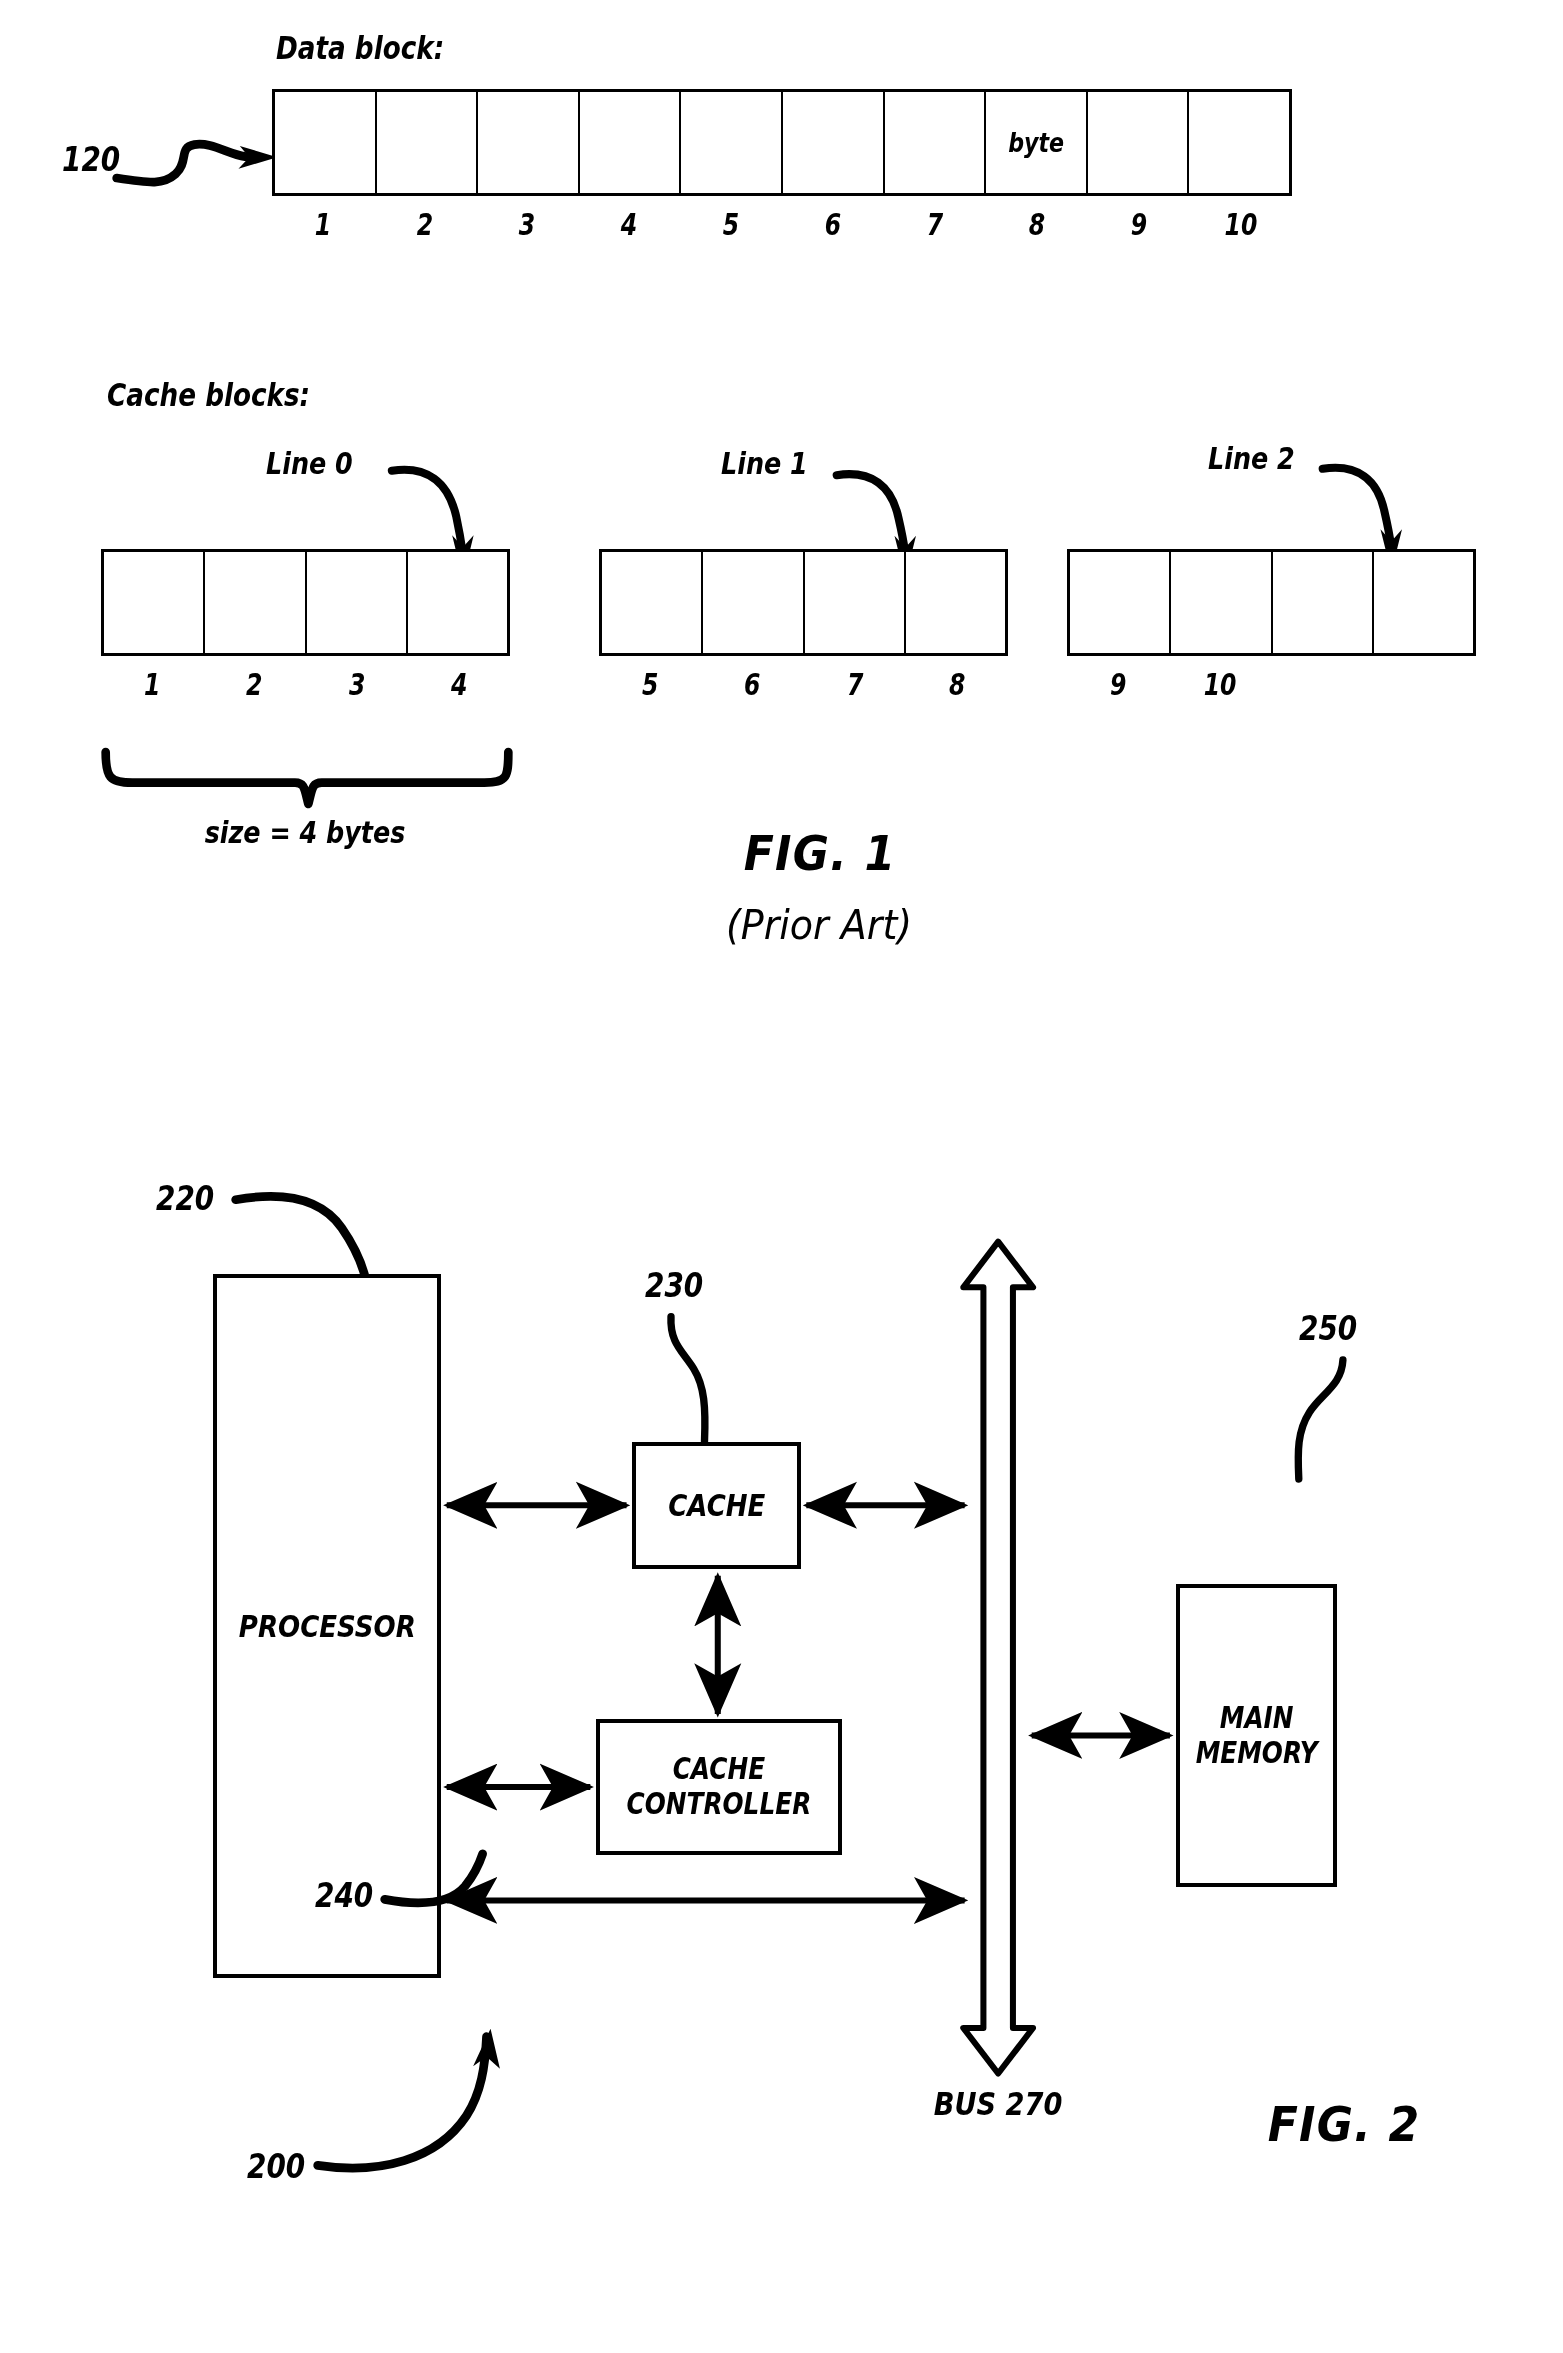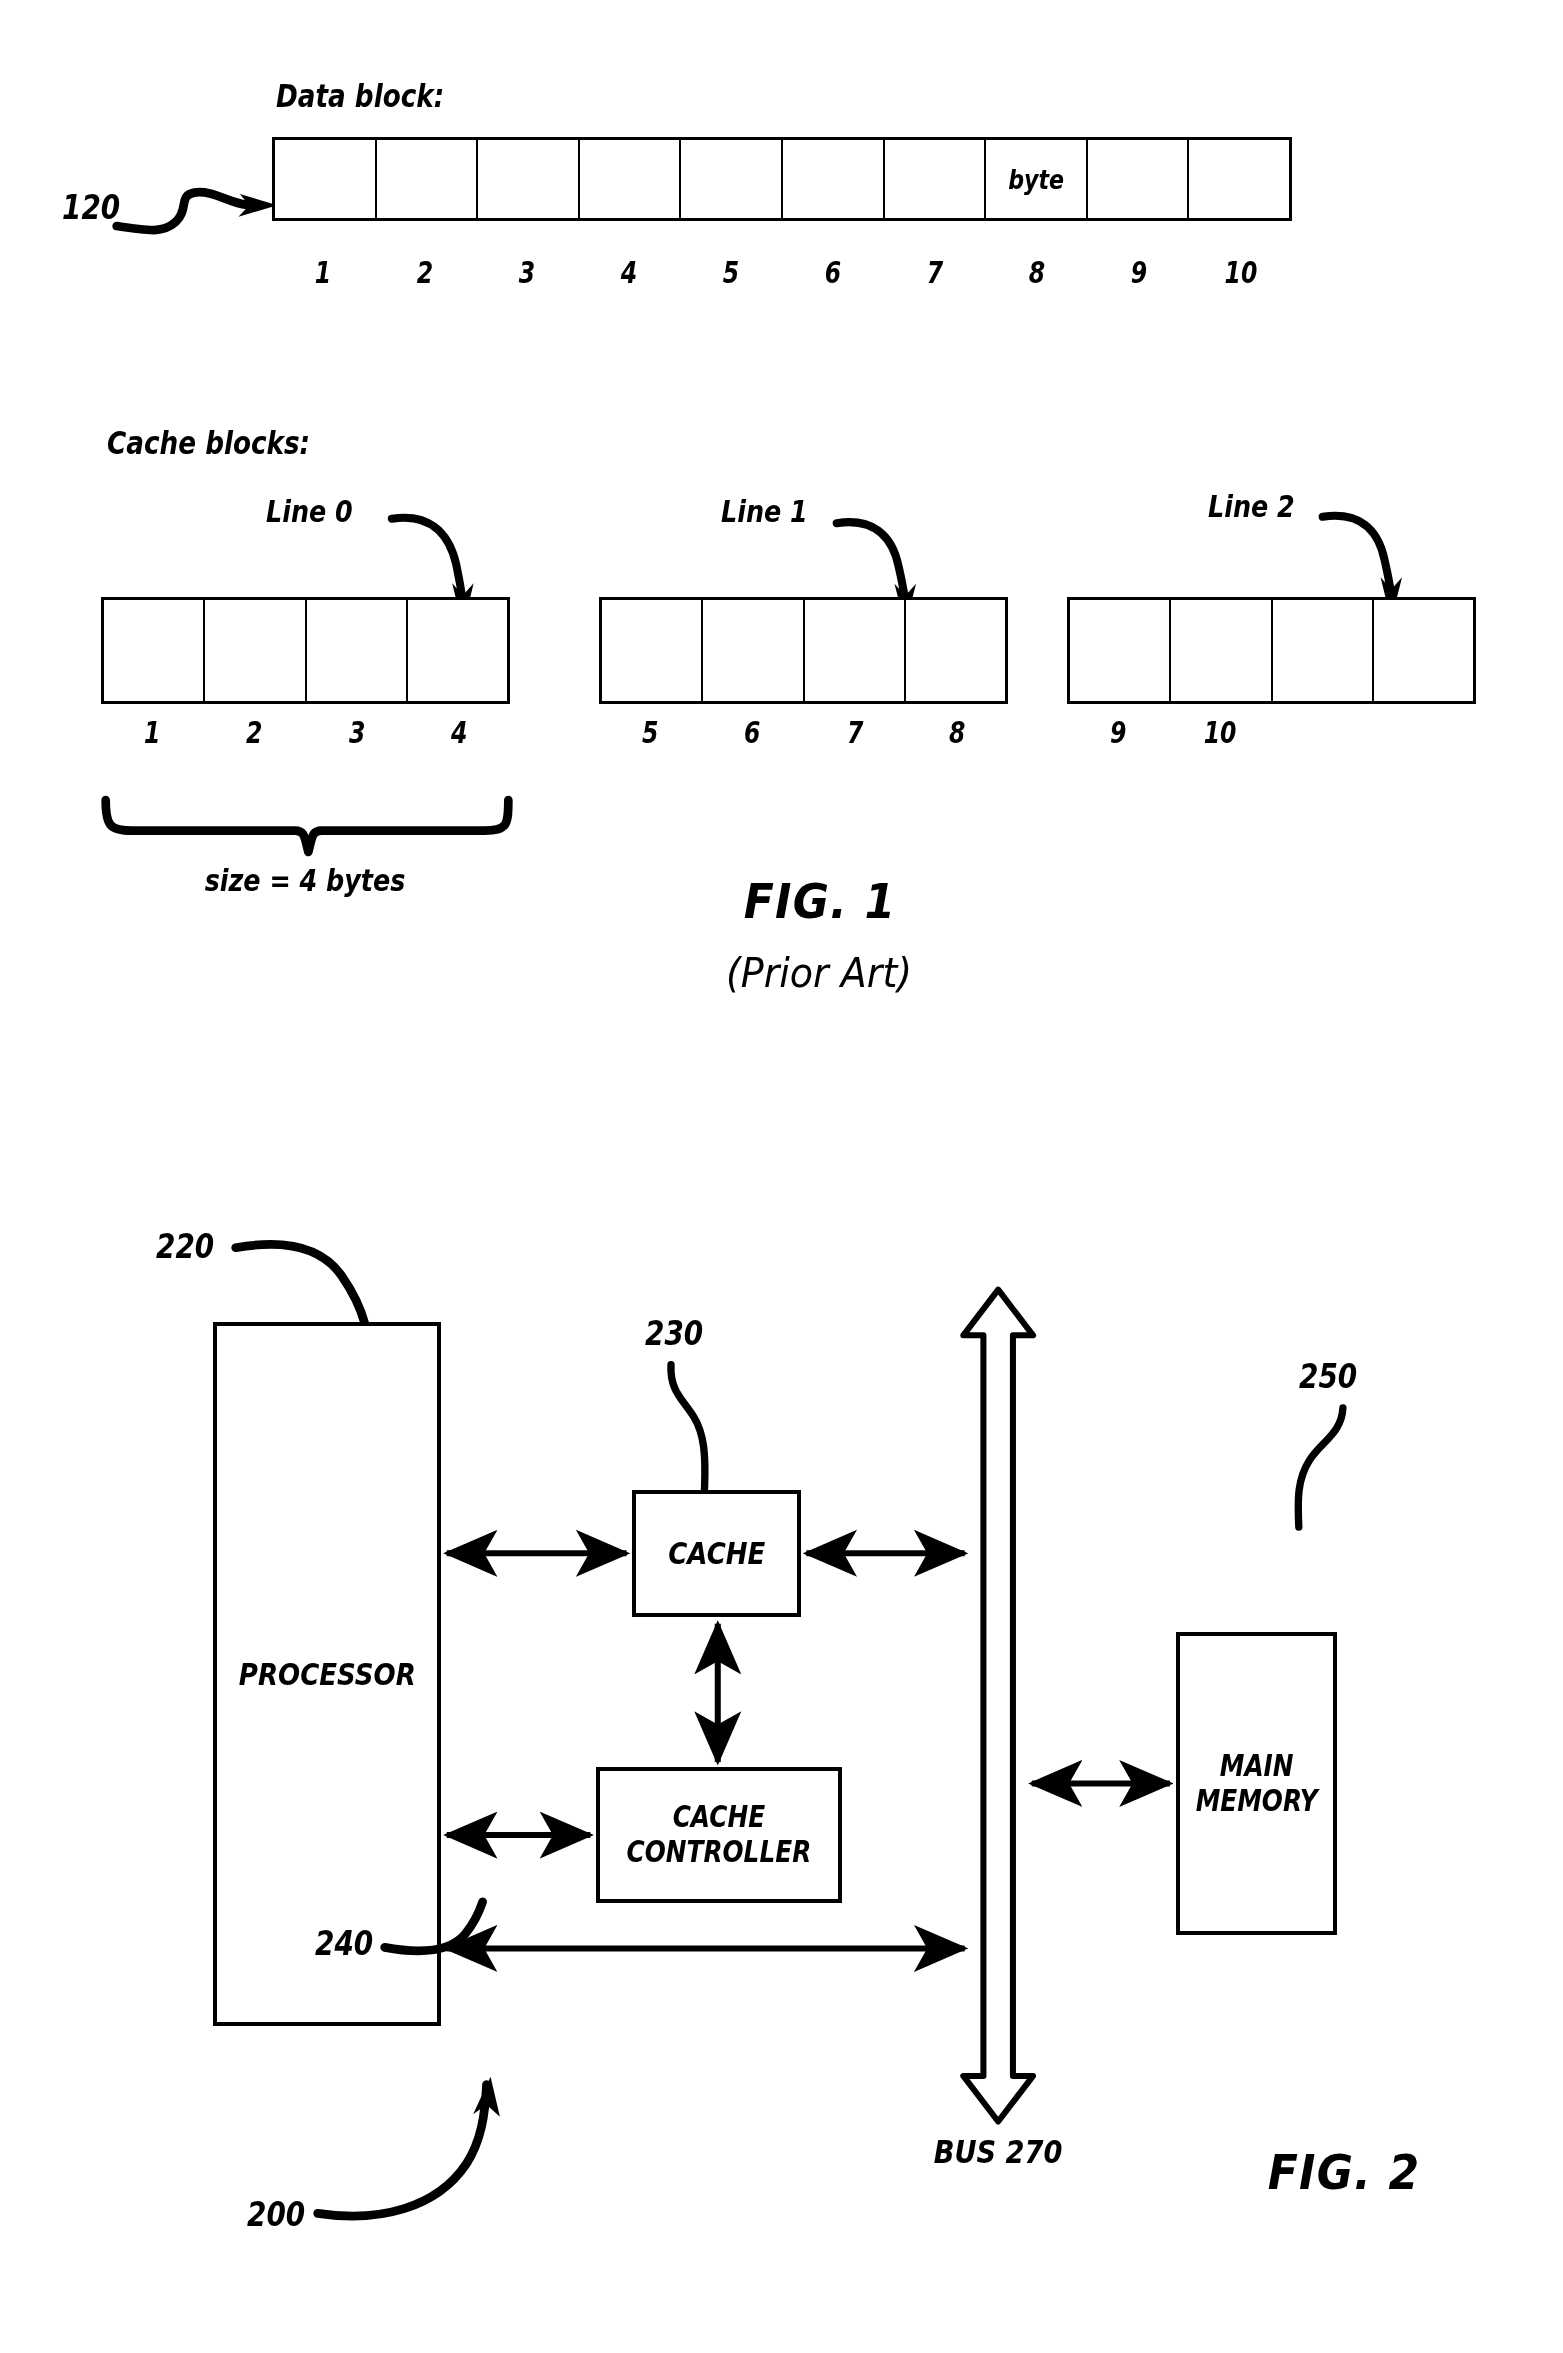--- a/index.html
+++ b/index.html
@@ -2,21 +2,21 @@
 <html style="font-size:10.7px"><head>
 <meta charset="utf-8">
 <title>Patent Figures</title>
 <style>
   html,body{margin:0;padding:0;background:#ffffff;}
   body{
     width:1563px;height:2354px;position:relative;overflow:hidden;
     font-family:"DejaVu Sans Condensed","Liberation Sans",sans-serif;
     color:#000;
   }
-  .sheet{position:absolute;inset:0;margin-top:48px;}
+  .sheet{position:absolute;inset:0;}
   .abs{position:absolute;}
 
   
   .lbl{
     font-family:"DejaVu Sans","Liberation Sans",sans-serif;
     font-style:italic;font-weight:700;
     transform:scaleX(.82);transform-origin:left center;
     white-space:nowrap;line-height:1;
   }
   .lbl.c{transform-origin:center center;}
@@ -74,21 +74,21 @@
   <div class="abs" style="left:0;top:0;width:1563px;height:1006px;">
 
     <div class="abs lbl" style="left:276px;top:32px;font-size:32px;">Data block:</div>
 
     <div class="abs lbl" style="left:62px;top:142px;font-size:34px;">120</div>
     <svg class="abs" style="left:114px;top:127px;" width="174" height="74" viewBox="0 0 260 110">
       <path d="M4,76 C56,84 74,86 92,70 C112,52 96,30 120,26 C146,22 170,40 196,44" stroke="#000" stroke-width="13" fill="none" stroke-linecap="round"></path>
       <path d="M188,28 L244,45 L186,62 L202,45 Z" fill="#000"></path>
     </svg>
 
-    <div class="abs grid" id="dataBlockGrid" style="left:272px;top:89px;width:1020px;height:84px;">
+    <div class="abs grid" id="dataBlockGrid" style="left:272px;top:89px;width:1020px;height:107px;">
         <div class="cell" style="flex: 1 1 0px;"></div>
         <div class="cell" style="flex: 1 1 0px;"></div>
         <div class="cell" style="flex: 1 1 0px;"></div>
         <div class="cell" style="flex: 1 1 0px;"></div>
         <div class="cell" style="flex: 1 1 0px;"></div>
         <div class="cell" style="flex: 1 1 0px;"></div>
         <div class="cell" style="flex: 1 1 0px;"></div>
         <div class="cell" style="flex: 1 1 0px;">
           <span class="cellText">byte</span>
         </div>

